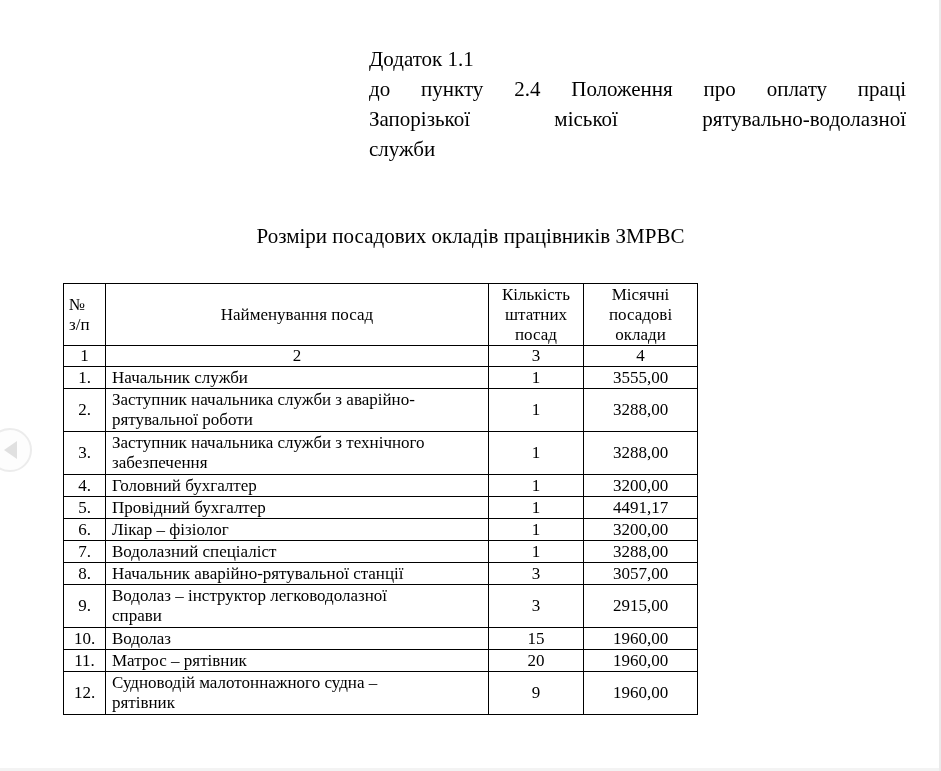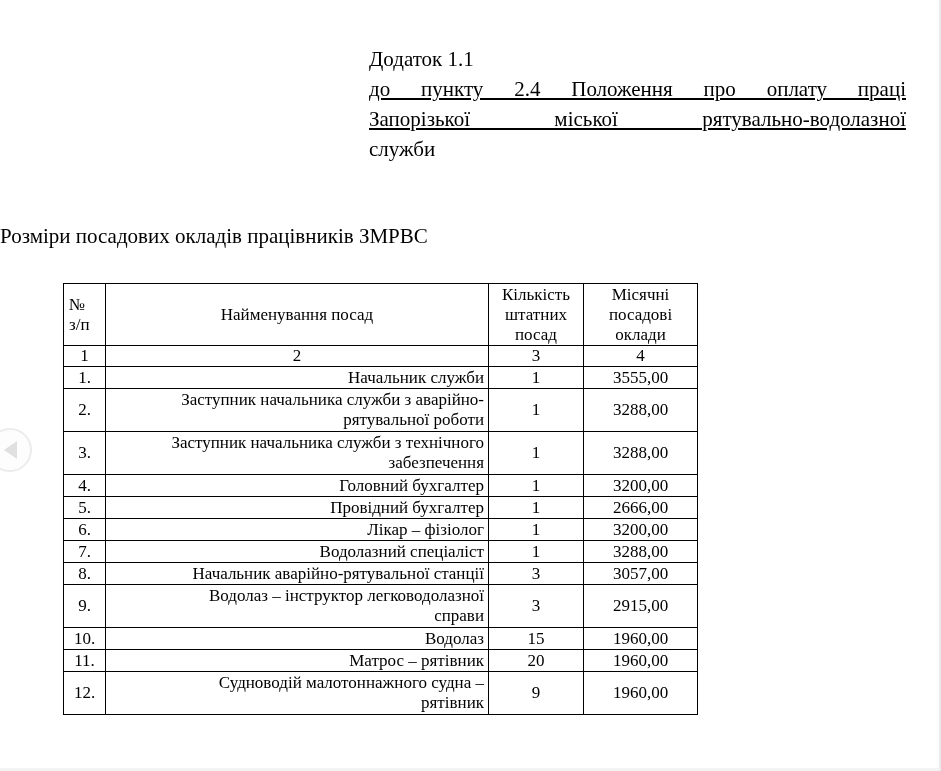--- a/index.html
+++ b/index.html
@@ -22,29 +22,28 @@
     left: 357px;
     top: 44px;
     width: 549px;
     font-size: 21px;
     line-height: 30px;
   }
   .annex .line { text-align: left; margin-left: 12px; }
   .annex .line.justify {
     text-align: justify;
     text-align-last: justify;
-    text-decoration: underline;
   }
   
   .doc-title {
     position: absolute;
     left: 0;
     top: 222px;
     width: 941px;
-    text-align: left;
+    text-align: center;
     font-size: 21px;
     line-height: 28px;
   }
   
   table.salary {
     position: absolute;
     left: 63px;
     top: 283px;
     width: 634px;
     border-collapse: collapse;
@@ -59,21 +58,21 @@
   }
   col.w-num    { width: 42px; }
   col.w-name   { width: 383px; }
   col.w-count  { width: 95px; }
   col.w-salary { width: 114px; }
   tr.hdr    { height: 62px; }
   tr.idx    { height: 20px; }
   tr.single { height: 22px; }
   tr.double { height: 43px; }
   td.c-num    { text-align: center; }
-  td.c-name   { text-align: right; padding-left: 6px; padding-right: 4px; }
+  td.c-name   { text-align: left; padding-left: 6px; padding-right: 4px; }
   td.c-count  { text-align: center; }
   td.c-salary { text-align: center; }
   td.h-num    { text-align: left; padding-left: 5px; }
   td.h-center { text-align: center; }
   .pre { white-space: pre-line; }
   
   .prev-arrow {
     position: absolute;
     left: -12px;
     top: 428px;
@@ -157,21 +156,21 @@
       <tr class="single">
         <td class="c-num">4.</td>
         <td class="c-name pre">Головний бухгалтер</td>
         <td class="c-count">1</td>
         <td class="c-salary">3200,00</td>
       </tr>
       <tr class="single">
         <td class="c-num">5.</td>
         <td class="c-name pre">Провідний бухгалтер</td>
         <td class="c-count">1</td>
-        <td class="c-salary">2666,00</td>
+        <td class="c-salary">4491,17</td>
       </tr>
       <tr class="single">
         <td class="c-num">6.</td>
         <td class="c-name pre">Лікар – фізіолог</td>
         <td class="c-count">1</td>
         <td class="c-salary">3200,00</td>
       </tr>
       <tr class="single">
         <td class="c-num">7.</td>
         <td class="c-name pre">Водолазний спеціаліст</td>

